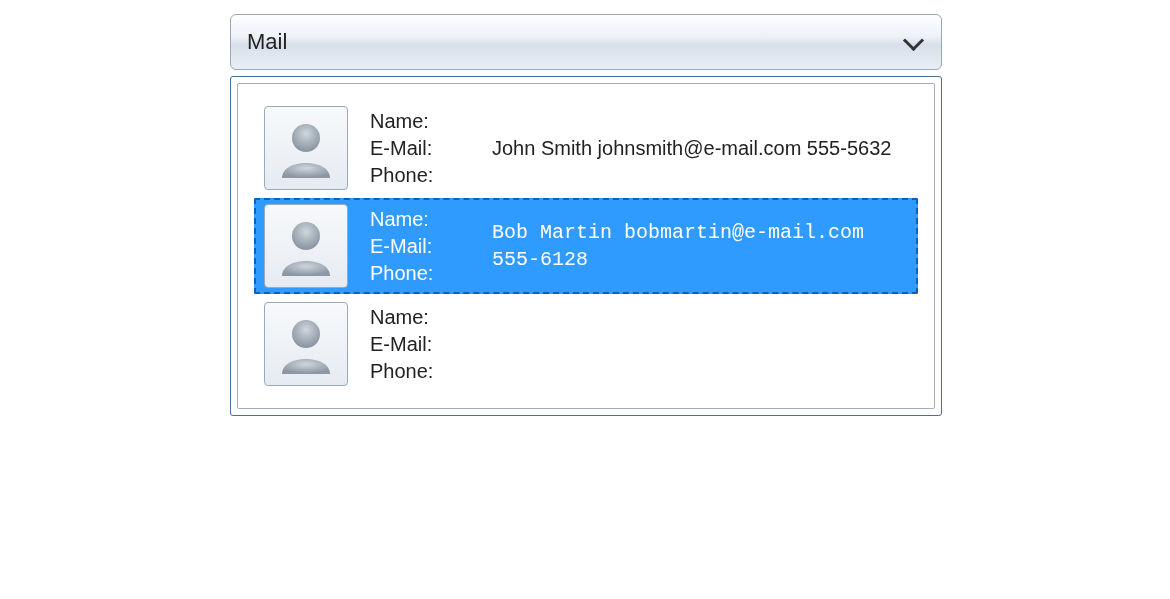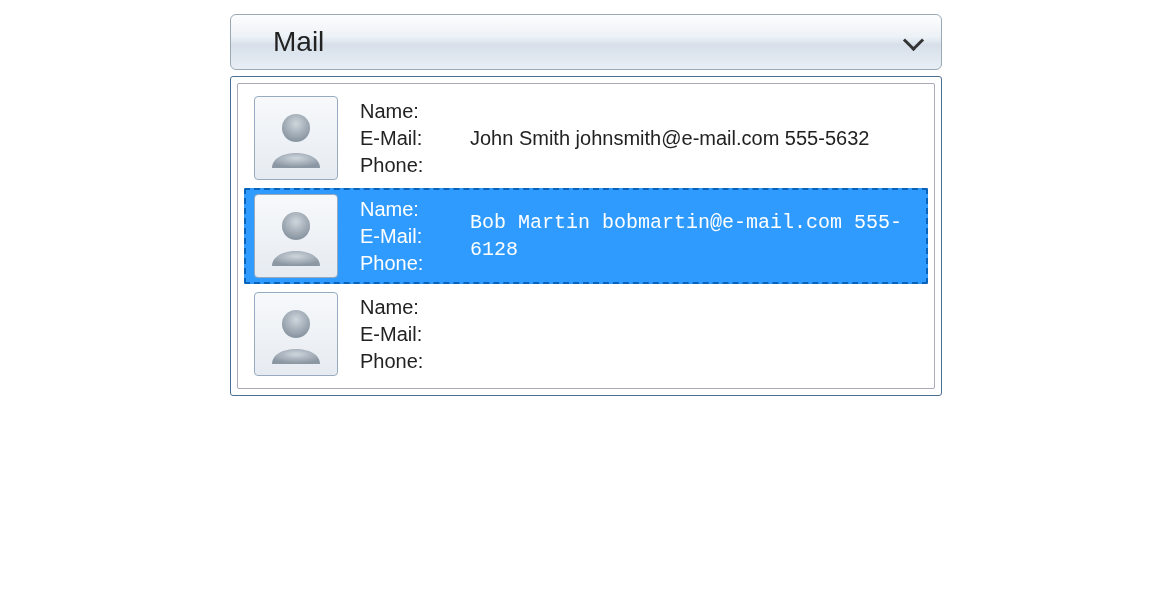--- a/index.html
+++ b/index.html
@@ -16,41 +16,41 @@
   .bar{
     height:54px;
     border:1px solid #9aa8b4;
     border-radius:6px;
     background:linear-gradient(#fdfdfe 0%,#edf2f7 40%,#d7e0ea 55%,#e8eef5 100%);
     display:flex;align-items:center;justify-content:space-between;
     padding:0 16px;
     margin-bottom:6px;
     cursor:pointer;
   }
-  .bar-title{font-size:28px;color:#222;margin-left:26px;}
+  .bar-title{font-size:22px;color:#222;}
   .chev{width:22px;height:22px;position:relative;}
   .chev::before{
     content:"";position:absolute;left:3px;top:4px;
     width:12px;height:12px;
     border-right:3px solid #333;border-bottom:3px solid #333;
   }
   .chev.down::before{transform:rotate(45deg);top:2px;}
   .chev.up::before{transform:rotate(-135deg);top:8px;}
   .content{
     border:1px solid #4a6f92;
     border-radius:3px;
     background:#fff;
     padding:6px;
     margin:0 0 6px 0;
   }
   .list{
     border:1px solid #aab;
     border-radius:2px;
     background:#fff;
-    padding:6px;
+    padding:16px;
   }
   .row{
     display:flex;align-items:center;
     padding:6px 10px;
     border-radius:2px;
     cursor:pointer;
   }
   .row + .row{margin-top:2px;}
   .row.selected{
     background:#2f9bff;
@@ -67,21 +67,21 @@
     margin-right:22px;
   }
   .avatar svg{width:64px;height:64px;}
   .labels{
     flex:0 0 auto;width:110px;
     display:flex;flex-direction:column;justify-content:center;
     line-height:1.35;font-size:20px;
   }
   .row.selected .labels{color:#fff;}
   .values{
-    flex:1 1 auto;font-size:20px;line-height:1.35;
+    flex:1 1 auto;font-size:20px;line-height:1.35;margin-left:12px;
   }
   .row.selected .values{color:#fff;font-family:Liberation Mono, monospace;}
 </style>
 </head>
 <body>
 
 <div class="panel">
 
   <div class="bar">
     <span class="bar-title">Mail</span>

